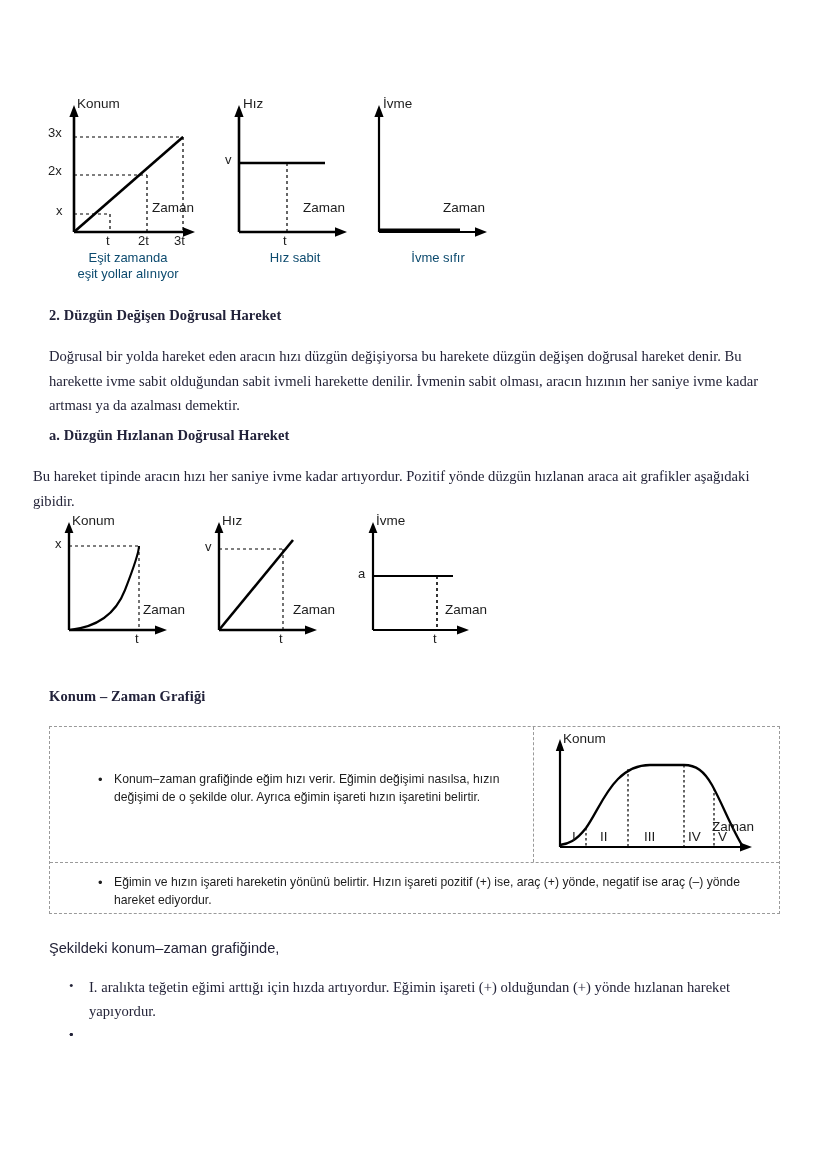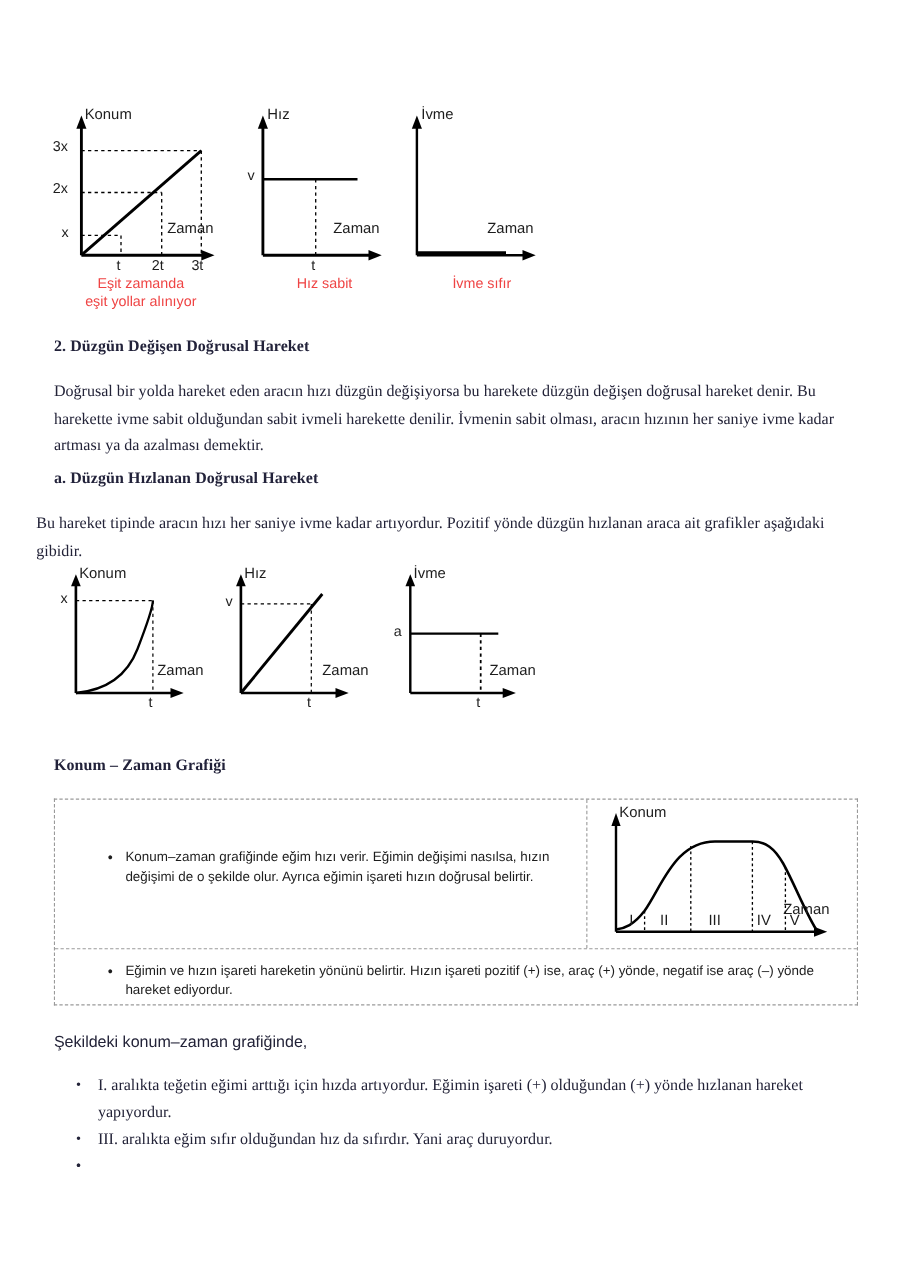--- a/index.html
+++ b/index.html
@@ -29,21 +29,21 @@
     left: 0;
     width: 828px;
   }
   .fig {
     position: absolute;
   }
   .fig svg { display: block; }
   .fig-caption {
     font-family: "Liberation Sans", sans-serif;
     font-size: 13px;
-    color: #ef4444;
+    color: #0c4a6e;
     text-align: center;
     line-height: 1.25;
     white-space: pre-line;
   }
 
   
   .h-sub {
     position: absolute;
     font-family: "Liberation Serif", serif;
     font-weight: bold;
@@ -257,21 +257,21 @@
 
   <div class="h-sub" style="left:49px; top:688px;">Konum – Zaman Grafiği</div>
 
   <div class="infobox" style="left:49px; top:726px; width:731px; height:188px;">
 
     <div class="infobox-top">
       <div class="infobox-divider" style="left:483px;"></div>
 
       <div class="ib-bullet" style="left:64px; top:44px; width:400px;">
         <span class="dot">•</span>
-        <span>Konum–zaman grafiğinde eğim hızı verir. Eğimin değişimi nasılsa, hızın değişimi de o şekilde olur. Ayrıca eğimin işareti hızın doğrusal belirtir.</span>
+        <span>Konum–zaman grafiğinde eğim hızı verir. Eğimin değişimi nasılsa, hızın değişimi de o şekilde olur. Ayrıca eğimin işareti hızın işaretini belirtir.</span>
       </div>
 
       <div class="fig" style="left:496px; top:4px;">
         <svg width="232" height="130" viewBox="0 0 232 130">
 
           <line x1="14" y1="116" x2="14" y2="18" stroke="#000" stroke-width="2.2"></line>
           <polygon points="14,8 9.8,20 18.2,20" fill="#000"></polygon>
           <line x1="14" y1="116" x2="196" y2="116" stroke="#000" stroke-width="2.2"></line>
           <polygon points="206,116 194,111.4 194,120.6" fill="#000"></polygon>
 
@@ -308,21 +308,20 @@
 
   <div class="lead" style="left:49px; top:940px;">Şekildeki konum–zaman grafiğinde,</div>
 
   <ul class="blist" style="left:63px; top:975px; width:730px;">
     <li>
       <span class="dot">•</span>
       <span>I. aralıkta teğetin eğimi arttığı için hızda artıyordur. Eğimin işareti (+) olduğundan (+) yönde hızlanan hareket yapıyordur.</span>
     </li>
     <li>
       <span class="dot">•</span>
-      <span class="sub-line">III. aralıkta eğim sıfır olduğundan hız da sıfırdır. Yani araç duruyordur.</span>
     </li>
     <li>
       <span class="dot">•</span>
     </li>
     <li>
       <span class="dot">•</span>
     </li>
   </ul>
 
 </div>

